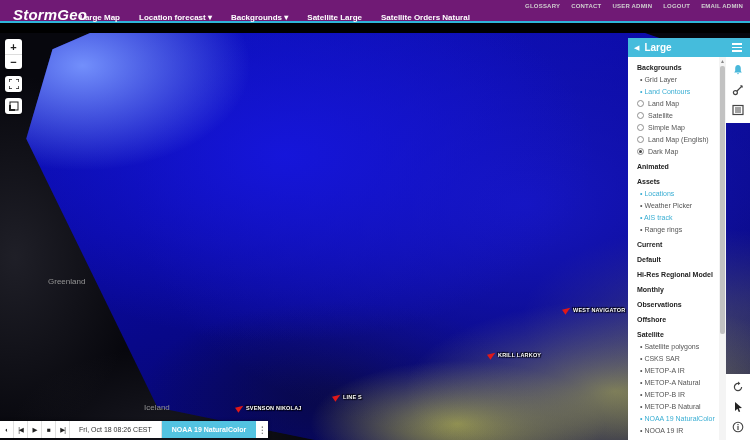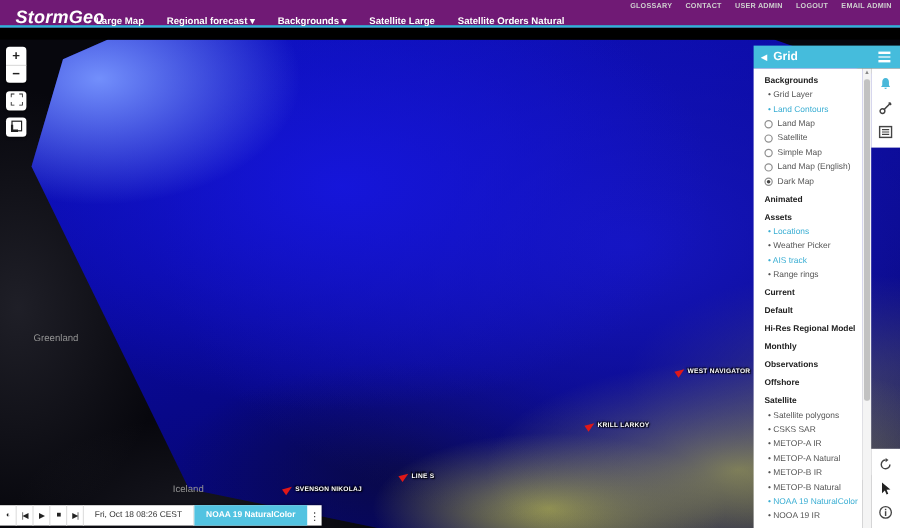--- a/index.html
+++ b/index.html
@@ -99,38 +99,38 @@
   .rail-icon { width:13px; height:13px; display:flex; align-items:center; justify-content:center;
     cursor:pointer; }
 </style>
 </head>
 <body>
 
 <div class="topbar">
   <div class="logo">StormGeo</div>
   <div class="main-nav">
       <div class="nav-item">Large Map</div>
-      <div class="nav-item">Regional forecast ▾</div>
+      <div class="nav-item">Location forecast ▾</div>
       <div class="nav-item">Backgrounds ▾</div>
       <div class="nav-item">Satellite Large</div>
       <div class="nav-item">Satellite Orders Natural</div>
     </div>
   <div class="utility-nav">
       <div class="utility-item">GLOSSARY</div>
       <div class="utility-item">CONTACT</div>
       <div class="utility-item">USER ADMIN</div>
       <div class="utility-item">LOGOUT</div>
       <div class="utility-item">EMAIL ADMIN</div>
     </div>
 </div>
 
 <div class="map">
   <div class="swath"></div>
   <div id="place-labels">
-      <div class="map-label" style="left: 28px; top: 244px;">Greenland</div>
+      <div class="map-label" style="left: 48px; top: 244px;">Greenland</div>
       <div class="map-label" style="left: 144px; top: 370px; text-align: right;">Iceland</div>
     </div>
   <div id="markers">
       <div class="marker" style="left: 563px; top: 274px;">
         <span class="marker-flag" style="border-left-color: rgb(224, 24, 24);"></span>
         <span class="marker-label">WEST NAVIGATOR</span>
       </div>
       <div class="marker" style="left: 488px; top: 319px;">
         <span class="marker-flag" style="border-left-color: rgb(224, 24, 24);"></span>
         <span class="marker-label">KRILL LARKOY</span>
@@ -177,21 +177,21 @@
       <div class="tl-btn">▶|</div>
     </div>
   <div class="tl-time">Fri, Oct 18 08:26 CEST</div>
   <div class="tl-layer">NOAA 19 NaturalColor</div>
   <div class="tl-kebab">⋮</div>
 </div>
 
 <div class="menu-panel">
   <div class="menu-header">
     <span class="menu-back">◀</span>
-    <span class="menu-title">Grid</span>
+    <span class="menu-title">Large</span>
     <span class="menu-burger">
         <span></span>
         <span></span>
         <span></span>
       </span>
   </div>
   <div class="menu-body">
     <div class="menu-list" id="menu-list">
         <div class="menu-section">Backgrounds</div>
         <div class="menu-bullet">• Grid Layer</div>

